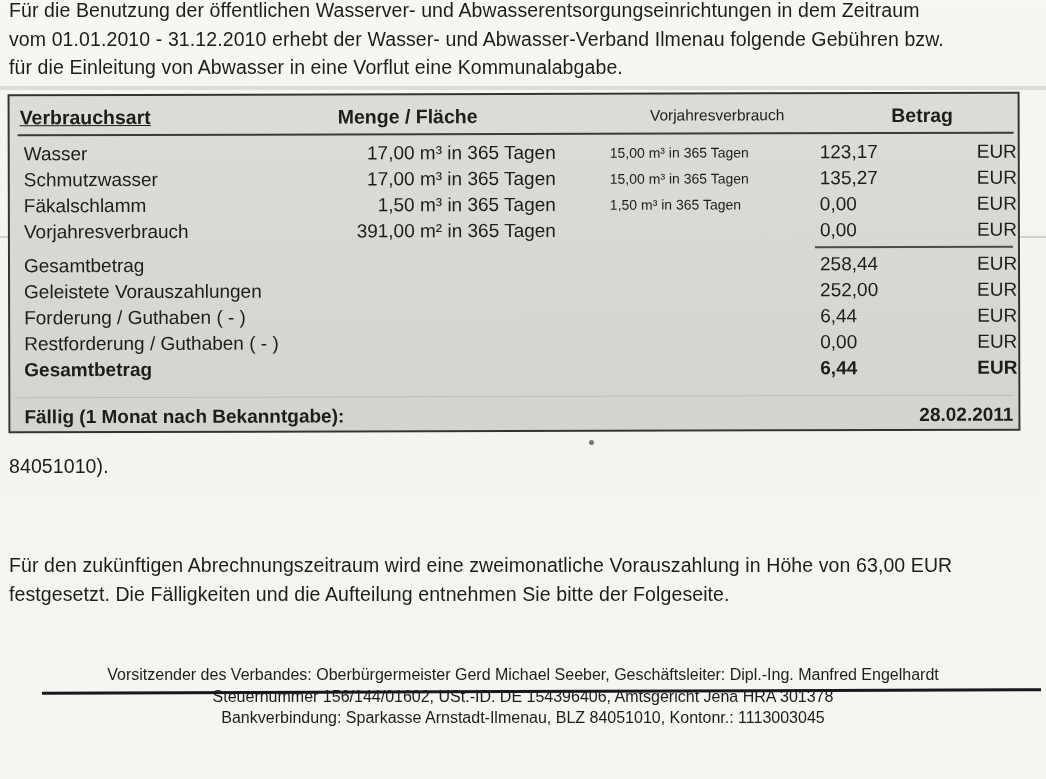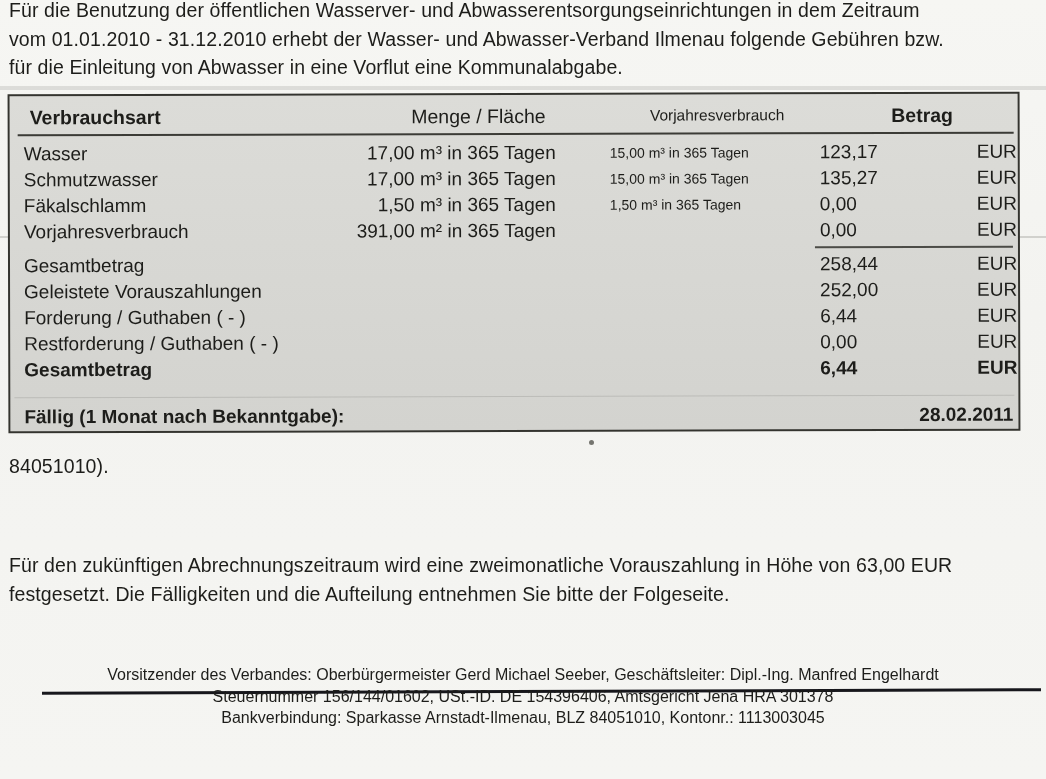--- a/index.html
+++ b/index.html
@@ -16,22 +16,22 @@
   
   .fee-table{
     left:8px;top:93px;width:1012px;height:339px;
     border:2px solid #34342f;
     background:linear-gradient(180deg,#dcdcd8 0%,#d7d7d3 55%,#d3d3cf 100%);
     box-sizing:border-box;
     transform:rotate(-0.15deg);
   }
   .trow{position:absolute;left:0;width:100%;height:26px;line-height:26px;font-size:19px;}
   .hrow{position:absolute;left:0;width:100%;height:30px;line-height:30px;font-size:19.5px;top:6px;}
-  .th-art{position:absolute;left:20px;font-weight:bold;}
-  .th-menge{position:absolute;left:240px;width:296px;text-align:right;font-weight:normal;}
+  .th-art{position:absolute;left:10px;font-weight:bold;text-decoration:underline;}
+  .th-menge{position:absolute;left:250px;width:296px;text-align:center;font-weight:bold;}
   .th-vorjahr{position:absolute;left:600px;width:215px;text-align:center;font-size:15.5px;font-weight:normal;}
   .th-betrag{position:absolute;left:855px;width:115px;text-align:center;font-weight:bold;}
   .c-art{position:absolute;left:14px;}
   .c-menge{position:absolute;left:240px;width:306px;text-align:right;}
   .c-vorjahr{position:absolute;left:600px;width:215px;font-size:14px;}
   .c-betrag{position:absolute;left:810px;width:147px;}
   .c-eur{position:absolute;left:967px;width:40px;text-align:left;}
   .c-date{position:absolute;left:800px;width:203px;text-align:right;font-weight:bold;}
   .bold{font-weight:bold;}
   .rule-header{position:absolute;left:8px;top:38px;width:996px;height:2px;background:#3b3b36;}

